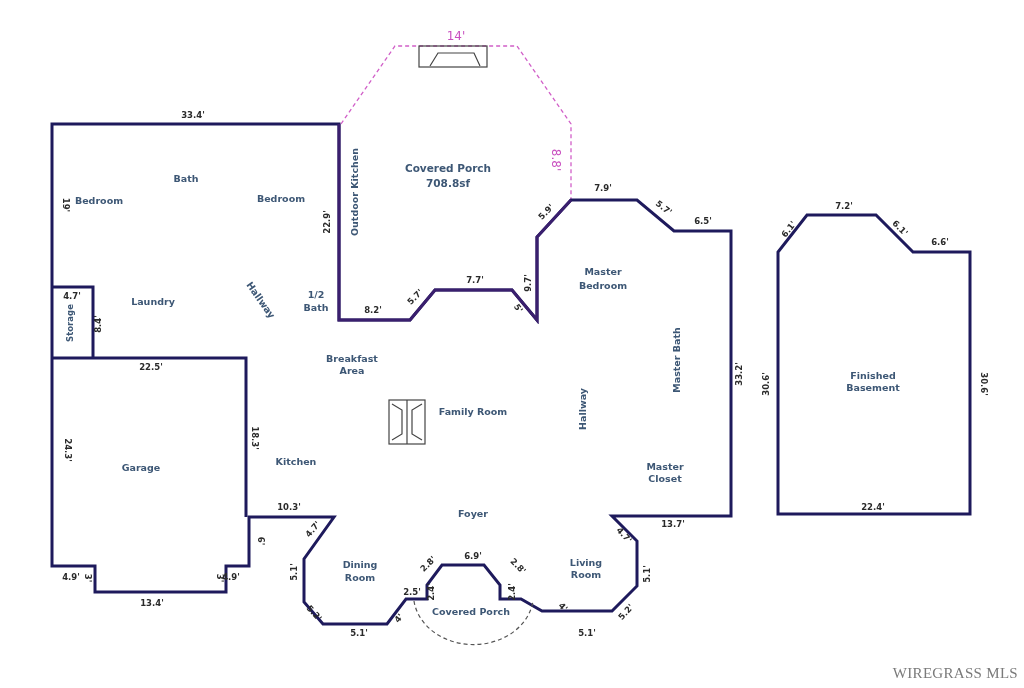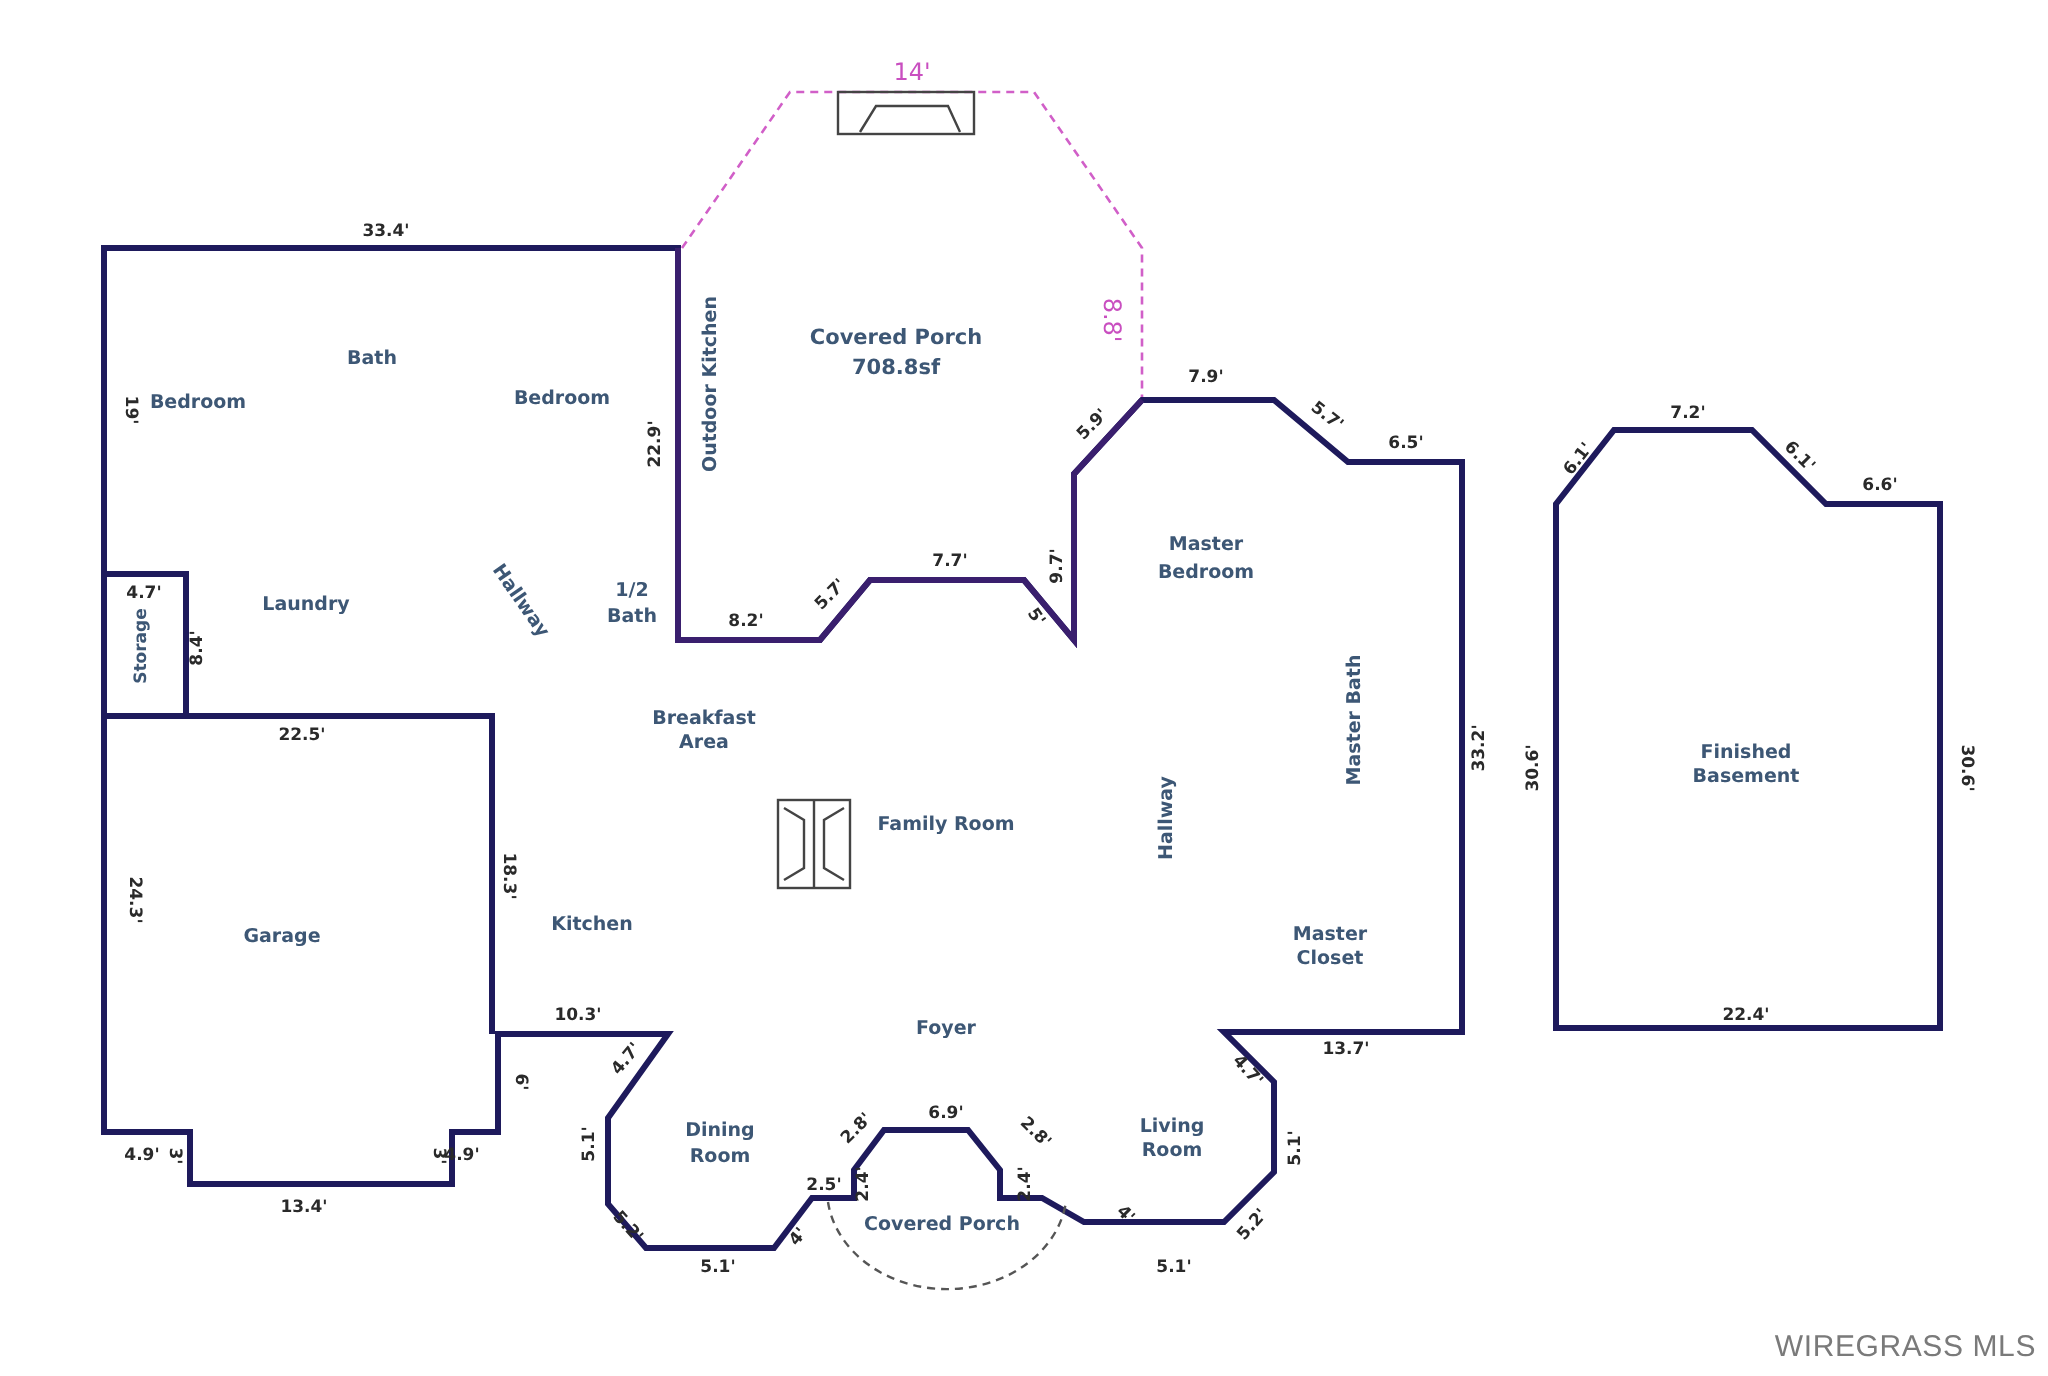--- a/index.html
+++ b/index.html
@@ -6,21 +6,21 @@
   body { width: 1024px; height: 688px; overflow: hidden; position: relative; font-family: "DejaVu Sans", sans-serif; }
   #plan { position: absolute; left: 0; top: 0; width: 1024px; height: 688px; }
   .wall { fill: none; stroke: #1e1a5c; stroke-width: 3; stroke-linejoin: miter; }
   .wall-p { fill: none; stroke: #3a1f6e; stroke-width: 3; }
   .dash-mag { fill: none; stroke: #d15fc8; stroke-width: 1.3; stroke-dasharray: 4 3; }
   .dash-dark { fill: none; stroke: #555; stroke-width: 1.2; stroke-dasharray: 4 3; }
   .fixture { fill: none; stroke: #444; stroke-width: 1.2; }
   .room { fill: #3d5775; font-size: 9.5px; font-weight: bold; text-anchor: middle; font-family: "DejaVu Sans", sans-serif; }
   .dim { fill: #2a2a2a; font-size: 8.5px; font-weight: bold; text-anchor: middle; font-family: "DejaVu Sans", sans-serif; }
   .dim-mag { fill: #c94fc0; font-size: 12px; text-anchor: middle; font-family: "DejaVu Sans", sans-serif; }
-  .watermark { position: absolute; right: 6px; bottom: 6px; color: #7a7a7a; font-size: 15px; font-family: Liberation Sans, sans-serif; letter-spacing: 0.3px; }
+  .watermark { position: absolute; right: 6px; bottom: 6px; color: #7a7a7a; font-size: 15px; font-family: Liberation Serif, serif; letter-spacing: 0.3px; }
 </style>
 </head>
 <body>
 
 <svg id="plan" viewBox="0 0 1024 688" xmlns="http://www.w3.org/2000/svg">
 
   <path class="dash-mag" d="M341,124 L395,46 L517,46 L571,124 L571,200"></path>
 
   <g>
     <rect class="fixture" x="419" y="46" width="68" height="21"></rect>

